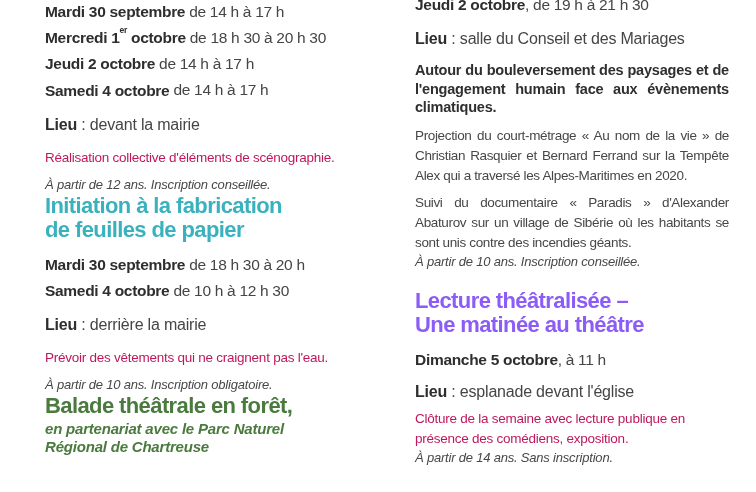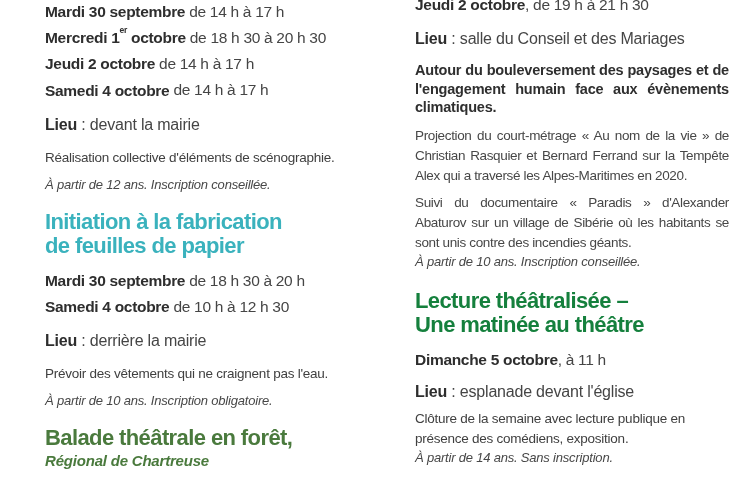--- a/index.html
+++ b/index.html
@@ -20,32 +20,32 @@
     font-size:15.5px; line-height:22px; white-space:nowrap;
     letter-spacing:-0.3px; color:#454545;
   }
   .date-line strong { color:#2e2e2e; }
   .date-line sup { font-size:0.55em; position:relative; top:-0.45em; font-weight:bold;text-align:right; }
 
   .lieu-line { font-size:16px; line-height:22px; letter-spacing:-0.2px; color:#454545; }
   .lieu-line strong { color:#2e2e2e; }
 
   .desc {
-    font-size:13.5px; line-height:20px; letter-spacing:-0.25px; color:#404040;
+    font-size:13.5px; line-height:20px; letter-spacing:-0.25px; color:#be185d;
   }
   .desc.nowrap { white-space:nowrap; }
   .note {
     font-size:13px; line-height:18px; font-style:italic; color:#474747;
     letter-spacing:-0.2px;
   }
 
   h2 { font-size:22px; line-height:24px; font-weight:bold; letter-spacing:-0.6px; }
   .teal   { color:#3AB2BD; }
   .green  { color:#4A7A3D; }
-  .orange { color:#15803d; }
+  .orange { color:#8b5cf6; }
   h2 span { display:block; }
 
   .green-sub {
     color:#4A7A3D; font-weight:bold; font-style:italic;
     font-size:15px; line-height:18px; letter-spacing:-0.2px;
   }
   .green-sub span { display:block; }
 
   
   .intro {
@@ -54,21 +54,21 @@
   }
   .para {
     font-size:13.5px; line-height:20px; text-align:justify;
     letter-spacing:-0.35px; color:#474747;
   }
 
   
   .mt-lieu1 { margin-top:12px; }
   .mt-desc  { margin-top:12px; }
   .mt-note  { margin-top:8px; }
-  .mt-h2    { margin-top:16px; }
+  .mt-h2    { }
   .mt-dates { margin-top:8px; }
   .mt-sub   { margin-top:2px; }
 
   .r-lieu   { margin-top:12px; }
   .r-intro  { margin-top:11px; }
   .r-para1  { margin-top:9px; }
   .r-para2  { margin-top:7px; }
   .r-note   { }
   .r-h2     { margin-top:18px; }
   .r-date   { margin-top:8px; }
@@ -105,20 +105,21 @@
         <p class="date-line"><strong><span>Samedi 4 octobre</span><sup></sup><span></span></strong><span> de 10 h à 12 h 30</span></p>
       </div>
       <p class="lieu-line mt-lieu1"><strong>Lieu</strong><span> : derrière la mairie</span></p>
       <p class="desc nowrap mt-desc">Prévoir des vêtements qui ne craignent pas l'eau.</p>
       <p class="note mt-note">À partir de 10 ans. Inscription obligatoire.</p>
     </section>
 
     <section>
       <h2 class="green mt-h2">Balade théâtrale en forêt,</h2>
       <p class="green-sub mt-sub">
+          <span>en partenariat avec le Parc Naturel</span>
           <span>Régional de Chartreuse</span>
         </p>
 
     </section>
 
   </div>
 
   <div class="col col-right">
 
     <section>

